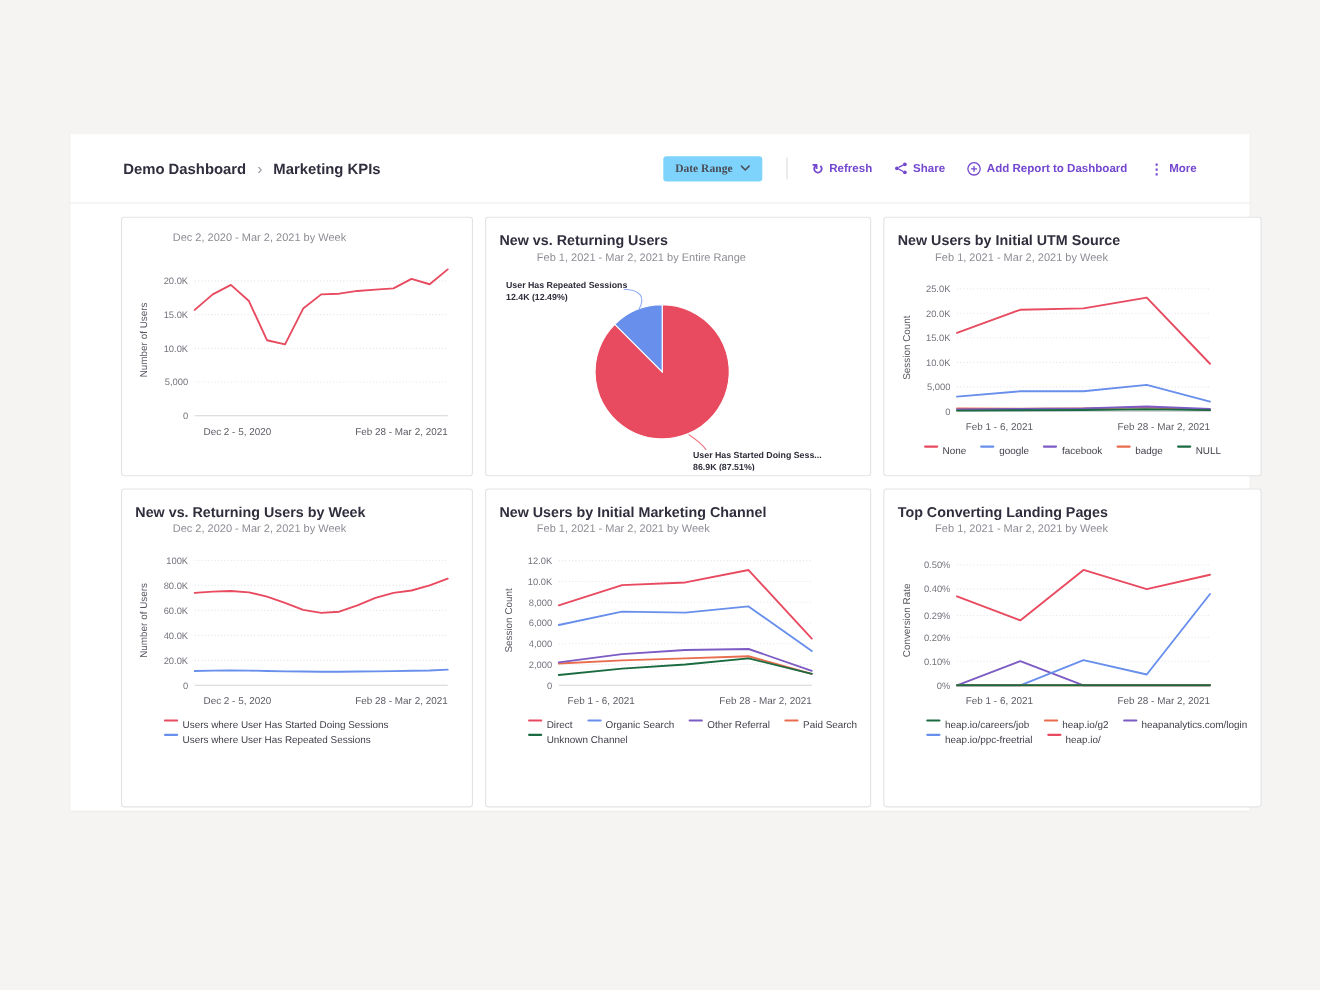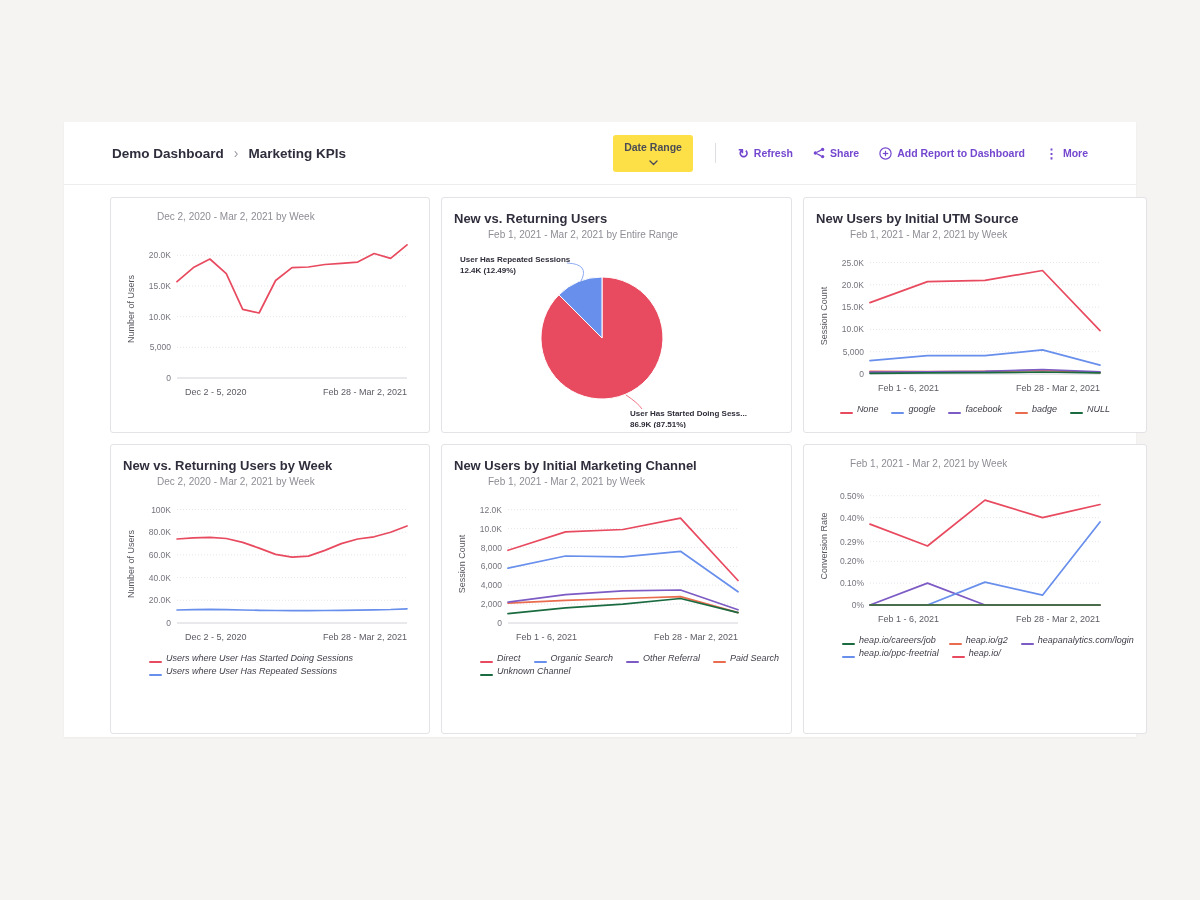--- a/index.html
+++ b/index.html
@@ -14,23 +14,23 @@
   }
   .header{
     height:63px;display:flex;align-items:center;justify-content:space-between;
     padding:0 48px;border-bottom:1px solid #ededf0;box-sizing:border-box;
   }
   .breadcrumb{display:flex;align-items:center;gap:10px;}
   .crumb{font-size:13.5px;font-weight:700;color:#2f2e3c;cursor:pointer;}
   .sep{font-size:14px;color:#9a9aa2;line-height:1;}
   .toolbar{display:flex;align-items:center;gap:20px;}
   .date-range{
-    display:flex;align-items:center;gap:7px;background:#fde047;border:none;
+    display:flex;align-items:center;gap:7px;background:#7dd3fc;border:none;
     border-radius:3px;padding:6px 11px;font-size:10.5px;font-weight:700;
-    color:#4c4c56;cursor:pointer;font-family:Liberation Sans, sans-serif;flex-direction:column;
+    color:#4c4c56;cursor:pointer;font-family:Liberation Serif, serif;
   }
   .divider{width:1px;height:20px;background:#dddde2;margin:0 2px;}
   .tool-btn{
     display:flex;align-items:center;gap:5px;background:none;border:none;
     font-size:10.5px;font-weight:700;color:#7447cf;cursor:pointer;font-family:inherit;
     padding:2px 0;
   }
   .ticon{font-size:13px;line-height:1;color:#7447cf;}
   .more-dots{font-size:13px;font-weight:700;line-height:1;color:#7447cf;}
   .cards{
@@ -45,21 +45,21 @@
   .card-title{font-size:13px;font-weight:700;color:#2f2e3c;margin-bottom:3px;}
   .card-sub{font-size:10px;color:#8d8d95;margin-bottom:8px;margin-left:34px;}
   svg text{font-family:"Liberation Sans",sans-serif;}
   .tick{font-size:8.5px;fill:#74747e;}
   .xlab{font-size:9px;fill:#5b5b64;}
   .ylab{font-size:9px;fill:#55555e;}
   .pie-lab{font-size:8px;font-weight:700;fill:#2e2d3a;}
   .legend{margin-top:4px;}
   .legend-row{display:flex;gap:13px;padding-left:26px;margin-top:3px;}
   [data-name="card-utm-source"] .legend-row{justify-content:center;padding-left:0;}
-  .legend-item{display:flex;align-items:flex-end;gap:4px;font-size:9px;color:#3e3e49;white-space:nowrap;cursor:pointer;font-style:italic;}
+  .legend-item{display:flex;align-items:flex-start;gap:4px;font-size:9px;color:#3e3e49;white-space:nowrap;cursor:pointer;}
   .swatch{display:inline-block;width:13px;height:2px;border-radius:1px;flex:none;}
 </style>
 </head>
 <body>
 
 <div class="panel" data-name="dashboard-panel">
 
   <div class="header" data-name="dashboard-header">
     <div class="breadcrumb" data-name="breadcrumb">
       <span class="crumb" data-name="breadcrumb-dashboard">Demo Dashboard</span>
@@ -278,20 +278,21 @@
           <div class="legend-row">
             <span class="legend-item" data-name="legend-item">
               <span class="swatch" data-name="legend-swatch" style="background: rgb(27, 107, 65);"></span>
               <span data-name="legend-label">Unknown Channel</span>
             </span>
           </div>
         </div>
     </div>
 
     <div class="card row2" data-name="card-landing-pages">
+      <div class="card-title" data-name="card-title">Top Converting Landing Pages</div>
       <div class="card-sub" data-name="card-subtitle">Feb 1, 2021 - Mar 2, 2021 by Week</div>
       <svg width="294" height="150" data-name="landing-pages-line-chart">
           <line x1="54" y1="128.0" x2="284" y2="128.0" stroke="#d3d3da" stroke-width="1" stroke-dasharray="none"></line>
           <text x="48" y="131" text-anchor="end" class="tick">0%</text>
           <line x1="54" y1="106.1" x2="284" y2="106.1" stroke="#e6e6ec" stroke-width="1" stroke-dasharray="1 2"></line>
           <text x="48" y="109.1" text-anchor="end" class="tick">0.10%</text>
           <line x1="54" y1="84.3" x2="284" y2="84.3" stroke="#e6e6ec" stroke-width="1" stroke-dasharray="1 2"></line>
           <text x="48" y="87.3" text-anchor="end" class="tick">0.20%</text>
           <line x1="54" y1="64.6" x2="284" y2="64.6" stroke="#e6e6ec" stroke-width="1" stroke-dasharray="1 2"></line>
           <text x="48" y="67.6" text-anchor="end" class="tick">0.29%</text>

